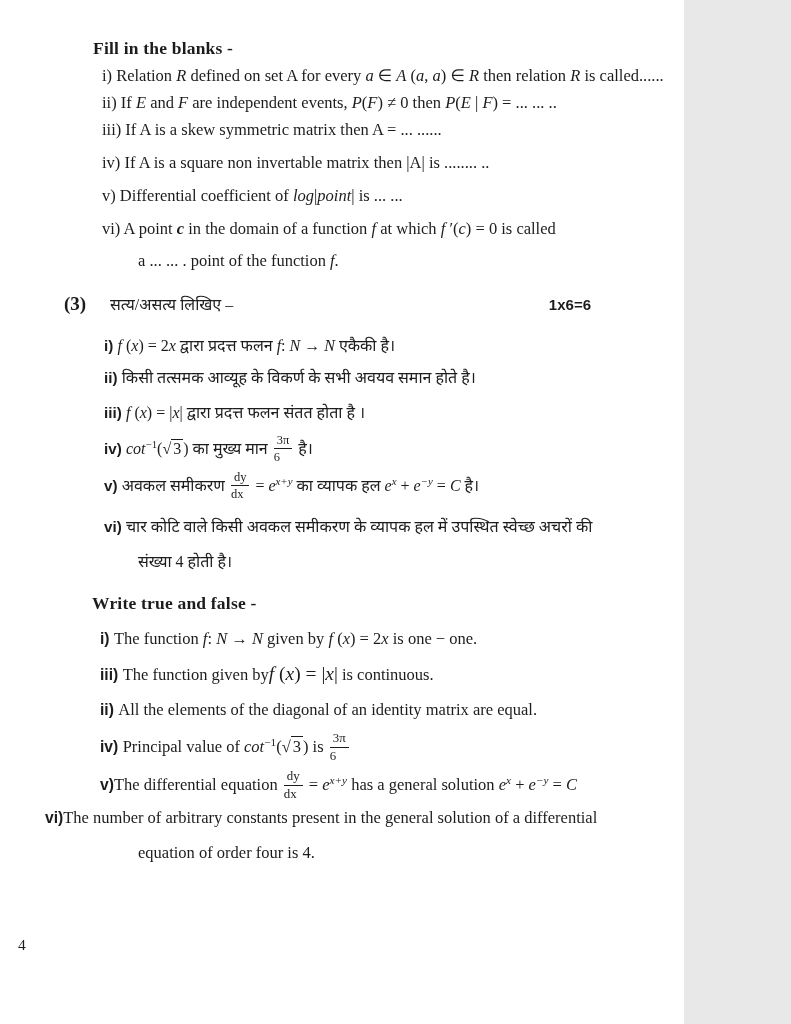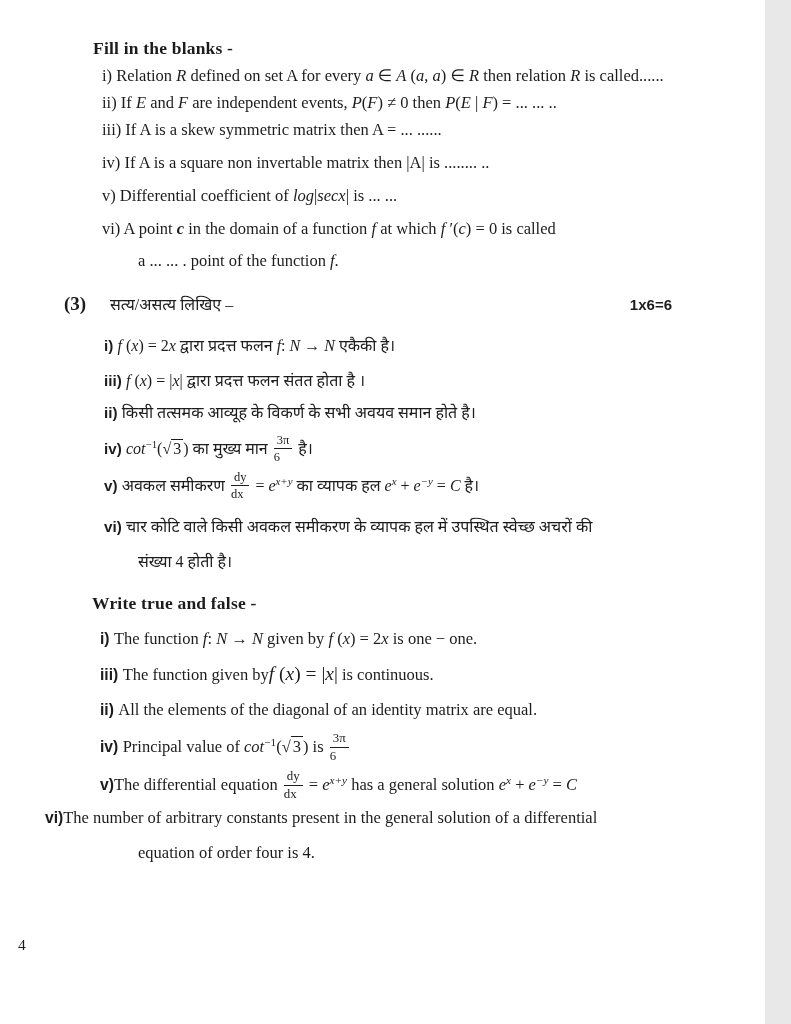--- a/index.html
+++ b/index.html
@@ -1,19 +1,19 @@
 <!DOCTYPE html>
 <html><head>
 <meta charset="utf-8">
 <style>
   html,body{margin:0;padding:0;}
   body{width:791px;height:1024px;background:#e8e8e8;}
   .doc{
     position:relative;
-    width:765px;height:1024px;
+    width:684px;height:1024px;
     background:#ffffff;
     font-family:"Liberation Serif", serif;
     color:#1c1c1c;
     font-size:16.5px;
     overflow:hidden;
     box-sizing:border-box;
   }
   .line{line-height:21px;white-space:nowrap;}
   .hi{font-size:16px;line-height:27px;}
   .heading{font-weight:bold;font-size:17.5px;letter-spacing:0.2px;}
@@ -43,33 +43,33 @@
 <body>
 
 <div class="doc">
 
   <div class="heading ml93 pt38 line">Fill in the blanks -</div>
 
   <div class="line ml102 mt13"><span>i)  Relation </span><span class="it">R</span><span> defined on set A  for every </span><span class="it">a</span><span> ∈ </span><span class="it">A</span><span> (</span><span class="it">a</span><span>, </span><span class="it">a</span><span>) ∈ </span><span class="it">R</span><span> then relation </span><span class="it">R</span><span> is called......</span></div>
   <div class="line ml102 mt13"><span>ii) If </span><span class="it">E</span><span> and </span><span class="it">F</span><span>  are independent events, </span><span class="it">P</span><span>(</span><span class="it">F</span><span>) ≠ 0 then </span><span class="it">P</span><span>(</span><span class="it">E</span><span> | </span><span class="it">F</span><span>) =  ... ... ..</span></div>
   <div class="line ml102 mt13"><span>iii) If  A is a skew symmetric matrix then A =  ... ......</span></div>
   <div class="line ml102 mt12"><span>iv) If A is a square non invertable matrix  then |A| is ........ ..</span></div>
-  <div class="line ml102 mt12"><span>v) Differential coefficient  of </span><span class="it">log</span><span>|</span><span class="it">secx</span><span>| is ... ...</span></div>
+  <div class="line ml102 mt12"><span>v) Differential coefficient  of </span><span class="it">log</span><span>|</span><span class="it">point</span><span>| is ... ...</span></div>
   <div class="line ml102 mt12"><span>vi) A point </span><span class="it bd">c</span><span> in the domain of a function </span><span class="it">f</span><span> at which </span><span class="it">f</span><span> ′(</span><span class="it">c</span><span>) = 0 is called</span></div>
   <div class="line ml138 mt11"><span>a ... ... . point of the function </span><span class="it">f</span><span>.</span></div>
 
   <div class="sec3 ml64 mt20">
     <span class="sec3-marker">(3)</span>
     <span class="hi">सत्य/असत्य लिखिए –</span>
     <span class="sec3-marks">1x6=6</span>
   </div>
 
   <div class="line hi ml104 mt14"><span class="sans">i) </span><span class="it">f </span><span>(</span><span class="it">x</span><span>) =  2</span><span class="it">x</span><span> द्वारा प्रदत्त फलन </span><span class="it">f</span><span>: </span><span class="it">N</span><span> →  </span><span class="it">N</span><span> एकैकी है।</span></div>
+  <div class="line hi ml104 mt5"><span class="sans">ii) </span><span>किसी तत्समक आव्यूह के विकर्ण के सभी अवयव समान होते है।</span></div>
   <div class="line hi ml104 mt8"><span class="sans">iii) </span><span class="it">f </span><span>(</span><span class="it">x</span><span>) = |</span><span class="it">x</span><span>| द्वारा प्रदत्त फलन संतत होता है  ।</span></div>
-  <div class="line hi ml104 mt5"><span class="sans">ii) </span><span>किसी तत्समक आव्यूह के विकर्ण के सभी अवयव समान होते है।</span></div>
   <div class="line hi ml104 mt8"><span class="sans">iv) </span><span class="it">cot</span><span class="sp">−1</span><span>(</span><span class="sqrt"><span>√</span><span class="rdc">3</span></span><span>) का मुख्य मान </span><span class="frac"><span class="fnum">3π</span><span class="fden">6</span></span><span> है।</span></div>
   <div class="line hi ml104 mt7"><span class="sans">v) </span><span>अवकल समीकरण </span><span class="frac"><span class="fnum">dy</span><span class="fden">dx</span></span><span> = </span><span class="it">e</span><span class="it sp">x+y</span><span> का व्यापक हल </span><span class="it">e</span><span class="it sp">x</span><span> + </span><span class="it">e</span><span class="it sp">−y</span><span> = </span><span class="it">C</span><span> है।</span></div>
   <div class="line hi ml104 mt12"><span class="sans">vi) </span><span>चार कोटि वाले किसी अवकल समीकरण के व्यापक हल में उपस्थित स्वेच्छ अचरों की</span></div>
   <div class="line hi ml138 mt8"><span>संख्या 4 होती है।</span></div>
 
   <div class="heading ml92 mt18 line">Write true and false -</div>
 
   <div class="line ml100 mt14"><span class="sans">i)  </span><span>The function </span><span class="it">f</span><span>: </span><span class="it">N</span><span> →  </span><span class="it">N</span><span> given by </span><span class="it">f </span><span>(</span><span class="it">x</span><span>) =  2</span><span class="it">x</span><span> is one − one.</span></div>
   <div class="line ml100 mt14"><span class="sans">iii) </span><span>The function given by</span><span class="it lg">f </span><span class="lg">(</span><span class="it lg">x</span><span class="lg">) = |</span><span class="it lg">x</span><span class="lg">|</span><span> is continuous.</span></div>
   <div class="line ml100 mt14"><span class="sans">ii) </span><span>All the elements of the diagonal of an identity matrix are equal.</span></div>

